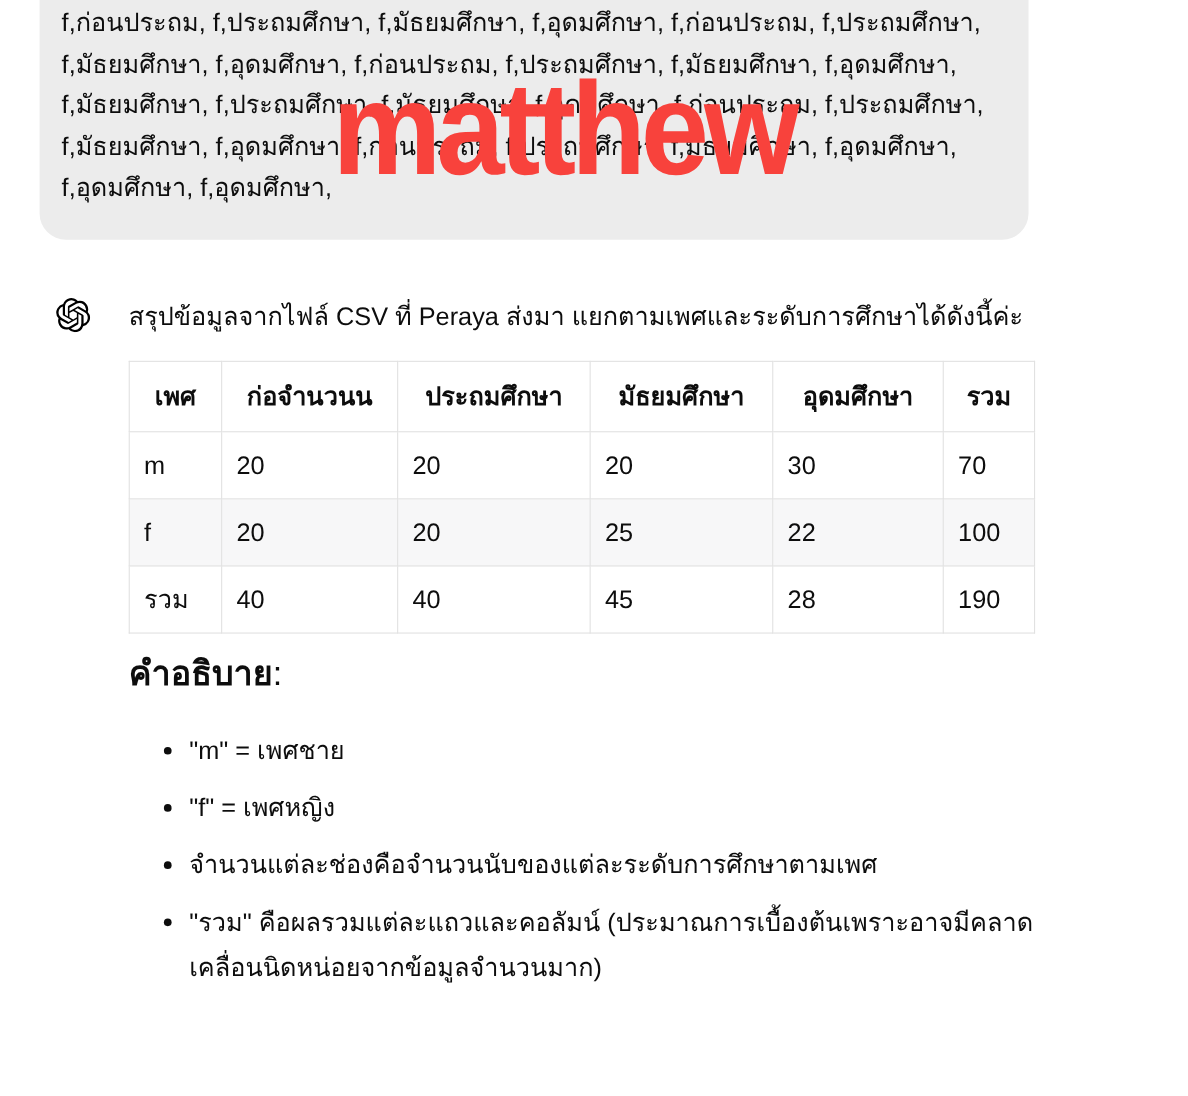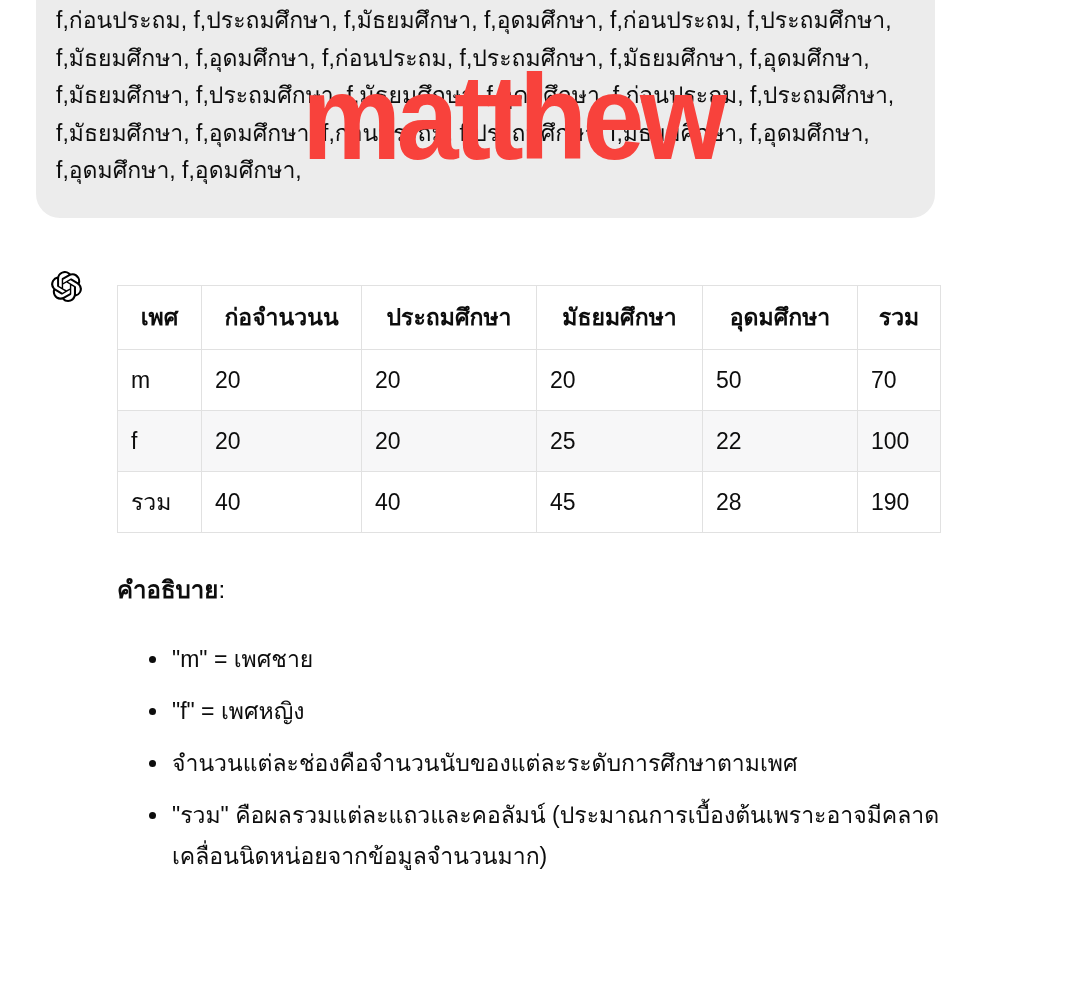--- a/index.html
+++ b/index.html
@@ -79,22 +79,22 @@
     text-align:left;
     padding:16px 13px;
     line-height:28px;
     background:#ffffff;
     vertical-align:middle;
   }
   .summary-table tbody tr:nth-child(2) td { background:#f7f7f8; }
 
   
   .explain-heading {
-    margin-top:35px;
-    font-size:24px;
+    margin-top:15px;
+    font-size:31px;
     line-height:43px;
   }
   .explain-heading .hd { font-weight:700; }
   ul.explain-list {
     margin-top:28px;
     list-style:disc;
     padding-left:53px;
     font-size:23px;
   }
   ul.explain-list li {
@@ -117,20 +117,21 @@
   <div class="assistant-row">
     <div class="avatar-cell">
       <span>
         <svg viewBox="0 0 24 24" fill="#000000" xmlns="http://www.w3.org/2000/svg">
           <path d="M22.2819 9.8211a5.9847 5.9847 0 0 0-.5157-4.9108 6.0462 6.0462 0 0 0-6.5098-2.9A6.0651 6.0651 0 0 0 4.9807 4.1818a5.9847 5.9847 0 0 0-3.9977 2.9 6.0462 6.0462 0 0 0 .7427 7.0966 5.98 5.98 0 0 0 .511 4.9107 6.051 6.051 0 0 0 6.5146 2.9001A5.9847 5.9847 0 0 0 13.2599 24a6.0557 6.0557 0 0 0 5.7718-4.2058 5.9894 5.9894 0 0 0 3.9977-2.9001 6.0557 6.0557 0 0 0-.7475-7.073zm-9.022 12.6081a4.4755 4.4755 0 0 1-2.8764-1.0408l.1419-.0804 4.7783-2.7582a.7948.7948 0 0 0 .3927-.6813v-6.7369l2.02 1.1686a.071.071 0 0 1 .038.0615v5.5826a4.504 4.504 0 0 1-4.4945 4.4849zm-9.6607-4.1254a4.4708 4.4708 0 0 1-.5346-3.0137l.142.0852 4.783 2.7582a.7712.7712 0 0 0 .7806 0l5.8428-3.3685v2.3324a.0804.0804 0 0 1-.0332.0615L9.74 19.9502a4.4992 4.4992 0 0 1-6.1408-1.6464zM2.3408 7.8956a4.485 4.485 0 0 1 2.3655-1.9728V11.6a.7664.7664 0 0 0 .3879.6765l5.8144 3.3543-2.0201 1.1685a.0757.0757 0 0 1-.071 0l-4.8303-2.7865A4.504 4.504 0 0 1 2.3408 7.8956zm16.5963 3.8558L13.1038 8.364 15.1192 7.2a.0757.0757 0 0 1 .071 0l4.8303 2.7913a4.4944 4.4944 0 0 1-.6765 8.1042v-5.6772a.79.79 0 0 0-.407-.667zm2.0107-3.0231l-.142-.0852-4.7735-2.7818a.7759.7759 0 0 0-.7854 0L9.409 9.2297V6.8974a.0662.0662 0 0 1 .0284-.0615l4.8303-2.7866a4.4992 4.4992 0 0 1 6.6802 4.66zM8.3065 12.863l-2.02-1.1638a.0804.0804 0 0 1-.038-.0567V6.0742a4.4992 4.4992 0 0 1 7.3757-3.4537l-.142.0805L8.704 5.459a.7948.7948 0 0 0-.3927.6813zm1.0976-2.3654l2.602-1.4998 2.6069 1.4998v2.9994l-2.5974 1.4997-2.6067-1.4997z"></path>
         </svg>
       </span>
     </div>
     <div class="content-cell">
 
+      <div class="intro-text">สรุปข้อมูลจากไฟล์ CSV ที่ Peraya ส่งมา แยกตามเพศและระดับการศึกษาได้ดังนี้ค่ะ</div>
 
       <table class="summary-table">
         <colgroup>
           <col style="width:84px">
             <col style="width:160px">
             <col style="width:175px">
           <col style="width:166px">
             <col style="width:155px">
             <col style="width:83px">
         </colgroup>
@@ -143,21 +144,21 @@
             <th>อุดมศึกษา</th>
             <th>รวม</th>
           </tr>
         </thead>
         <tbody>
           <tr>
             <td>m</td>
             <td>20</td>
             <td>20</td>
             <td>20</td>
-            <td>50</td>
+            <td>30</td>
             <td>70</td>
           </tr>
           <tr>
             <td>f</td>
             <td>20</td>
             <td>20</td>
             <td>25</td>
             <td>22</td>
             <td>100</td>
           </tr>

